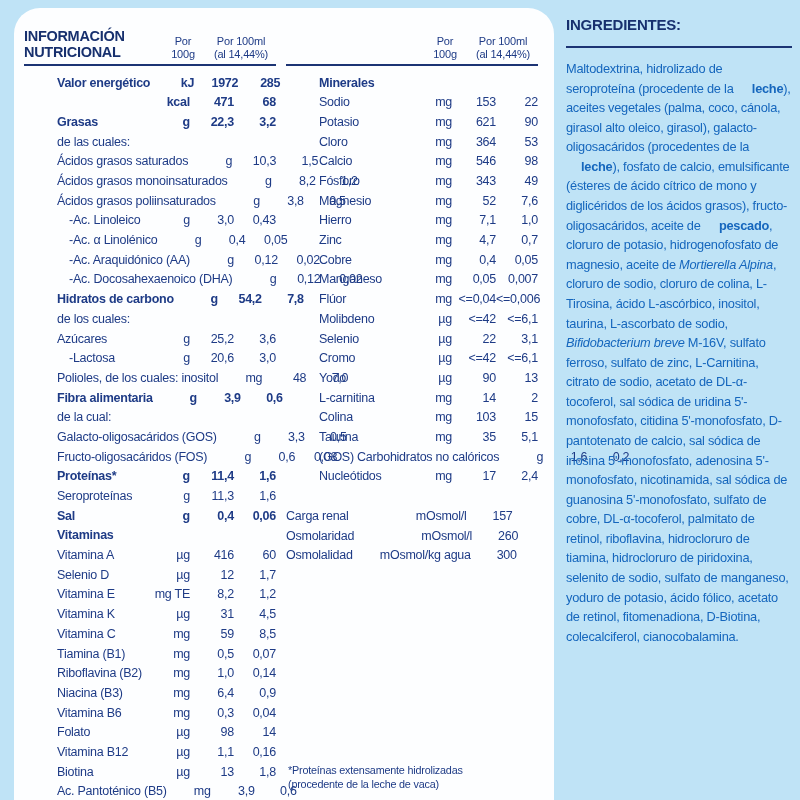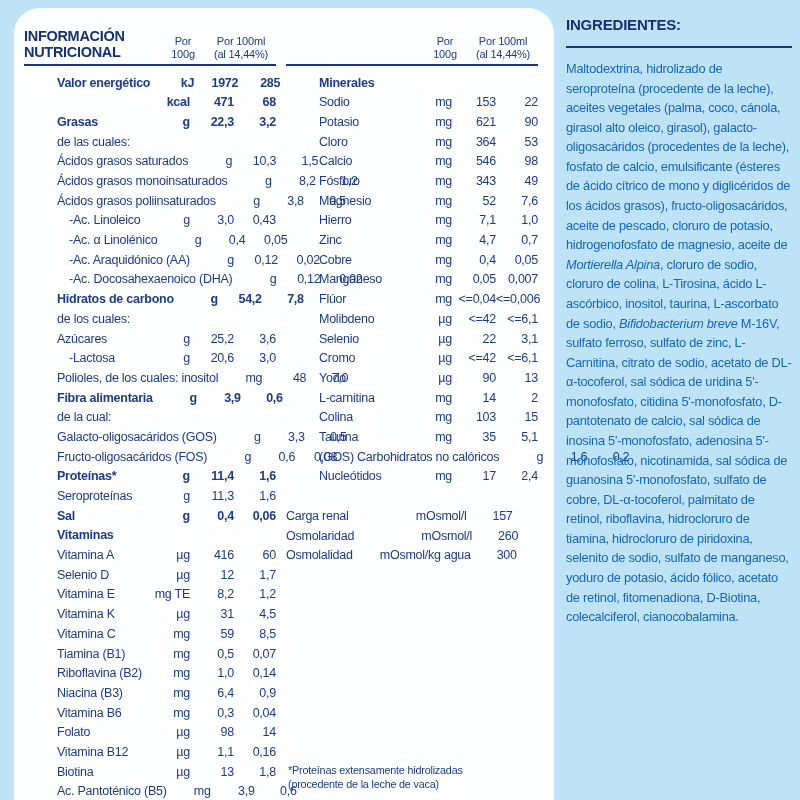--- a/index.html
+++ b/index.html
@@ -40,21 +40,21 @@
   .row.extra{grid-template-columns:1fr 118px 46px 40px;}
   .gap{height:20px;}
   .footnote{
     position:absolute;left:274px;top:755px;width:214px;
     font-size:10.8px;line-height:1.3;color:var(--txt);letter-spacing:-0.2px;
   }
   .ingredients{position:absolute;left:566px;top:16px;width:226px;}
   .ing-title{font-weight:bold;font-size:15px;color:var(--head);letter-spacing:-0.2px;}
   .ing-rule{border-bottom:2.5px solid var(--rule);margin-top:13px;margin-bottom:11px;}
   .ing-text{font-size:12.8px;line-height:1.53;color:var(--ing);letter-spacing:-0.25px;}
-  .ing-text b{font-weight:normal;}
+  .ing-text b{font-weight:bold;margin-left:15px;}
 </style>
 </head>
 <body>
 
 <div class="panel">
 
   <div class="col col-left">
     <div class="thead">
       <div class="title">INFORMACIÓN NUTRICIONAL</div>
       <div class="hc hc1">

